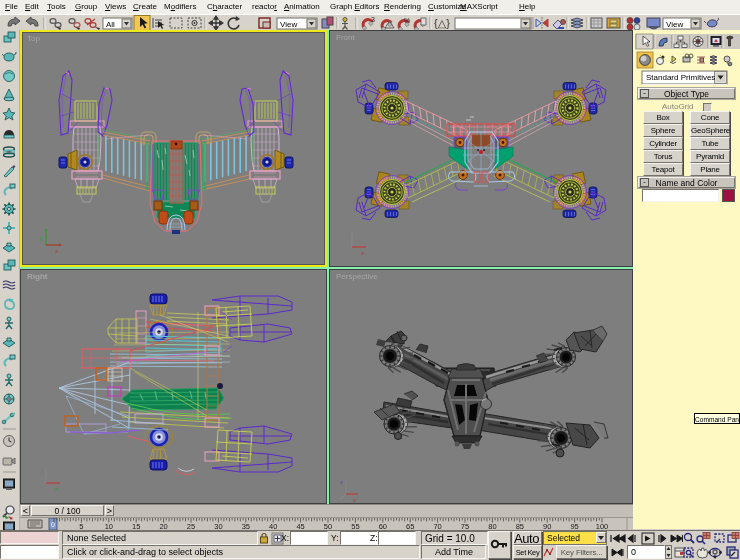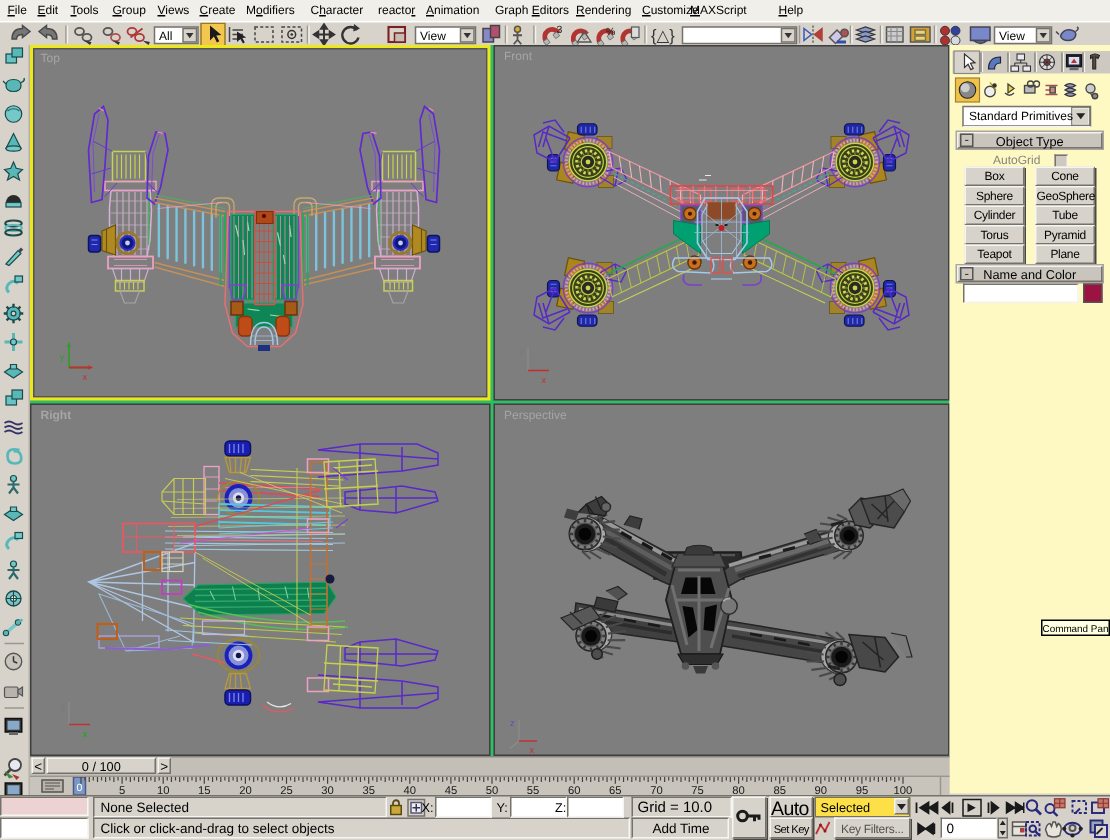--- a/index.html
+++ b/index.html
@@ -306,21 +306,21 @@
 <use href="#cam" x="9" y="431"></use>
 <line x1="3" y1="442" x2="16" y2="442" stroke="#9a978f"></line>
 <use href="#mon" x="9" y="454"></use>
 <use href="#mag2" x="9" y="482"></use>
 <use href="#mon" x="9" y="497"></use>
 </g>
 <line x1="19.5" y1="0" x2="19.5" y2="530" stroke="#b5b1a9"></line>
 </svg>
 </div>
 
-<div class="abs" id="vparea" style="left:20px;top:30px;width:613px;height:474px;background:#22c55e;">
+<div class="abs" id="vparea" style="left:20px;top:30px;width:613px;height:474px;background:#86efac;">
 
 <div class="vp" style="left:0;top:0;width:307px;height:237px;border:2px solid #ece81a;box-shadow:inset 0 0 0 1px #555;">
 <div class="vplabel" style="left:5px;top:2px">Top</div>
 <svg width="303" height="233" viewBox="22 32 303 233" style="position:absolute;left:0;top:0" id="svgtop">
         <path d="M74 127 L100 127 L101 140 L100 160 L98 171 L76 171 L73 150 L73 138 Z" fill="none" stroke="#d8b0d8" stroke-width="1"></path>
 <path d="M78 128 L78 170 M82 128 L82 170 M86 128 L86 170 M90 128 L90 170 M94 128 L94 170 M98 128 L98 170 " stroke="#cfb2cf" stroke-width="0.7" fill="none"></path>
 <path d="M74 134 L100 134 M74 142 L100 142 M74 150 L100 150 M74 158 L100 158 M74 166 L100 166 " stroke="#c8aec8" stroke-width="0.5" fill="none"></path>
 <path d="M99 128 L99 163" stroke="#40b860" stroke-width="1" fill="none"></path>
 <rect x="75" y="101" width="22" height="20" fill="none" stroke="#c6d44e" stroke-width="1"></rect>
 <path d="M78 103 L78 119 M81 103 L81 119 M84 103 L84 119 M87 103 L87 119 M90 103 L90 119 M93 103 L93 119 " stroke="#c6d44e" stroke-width="0.8" fill="none"></path>

